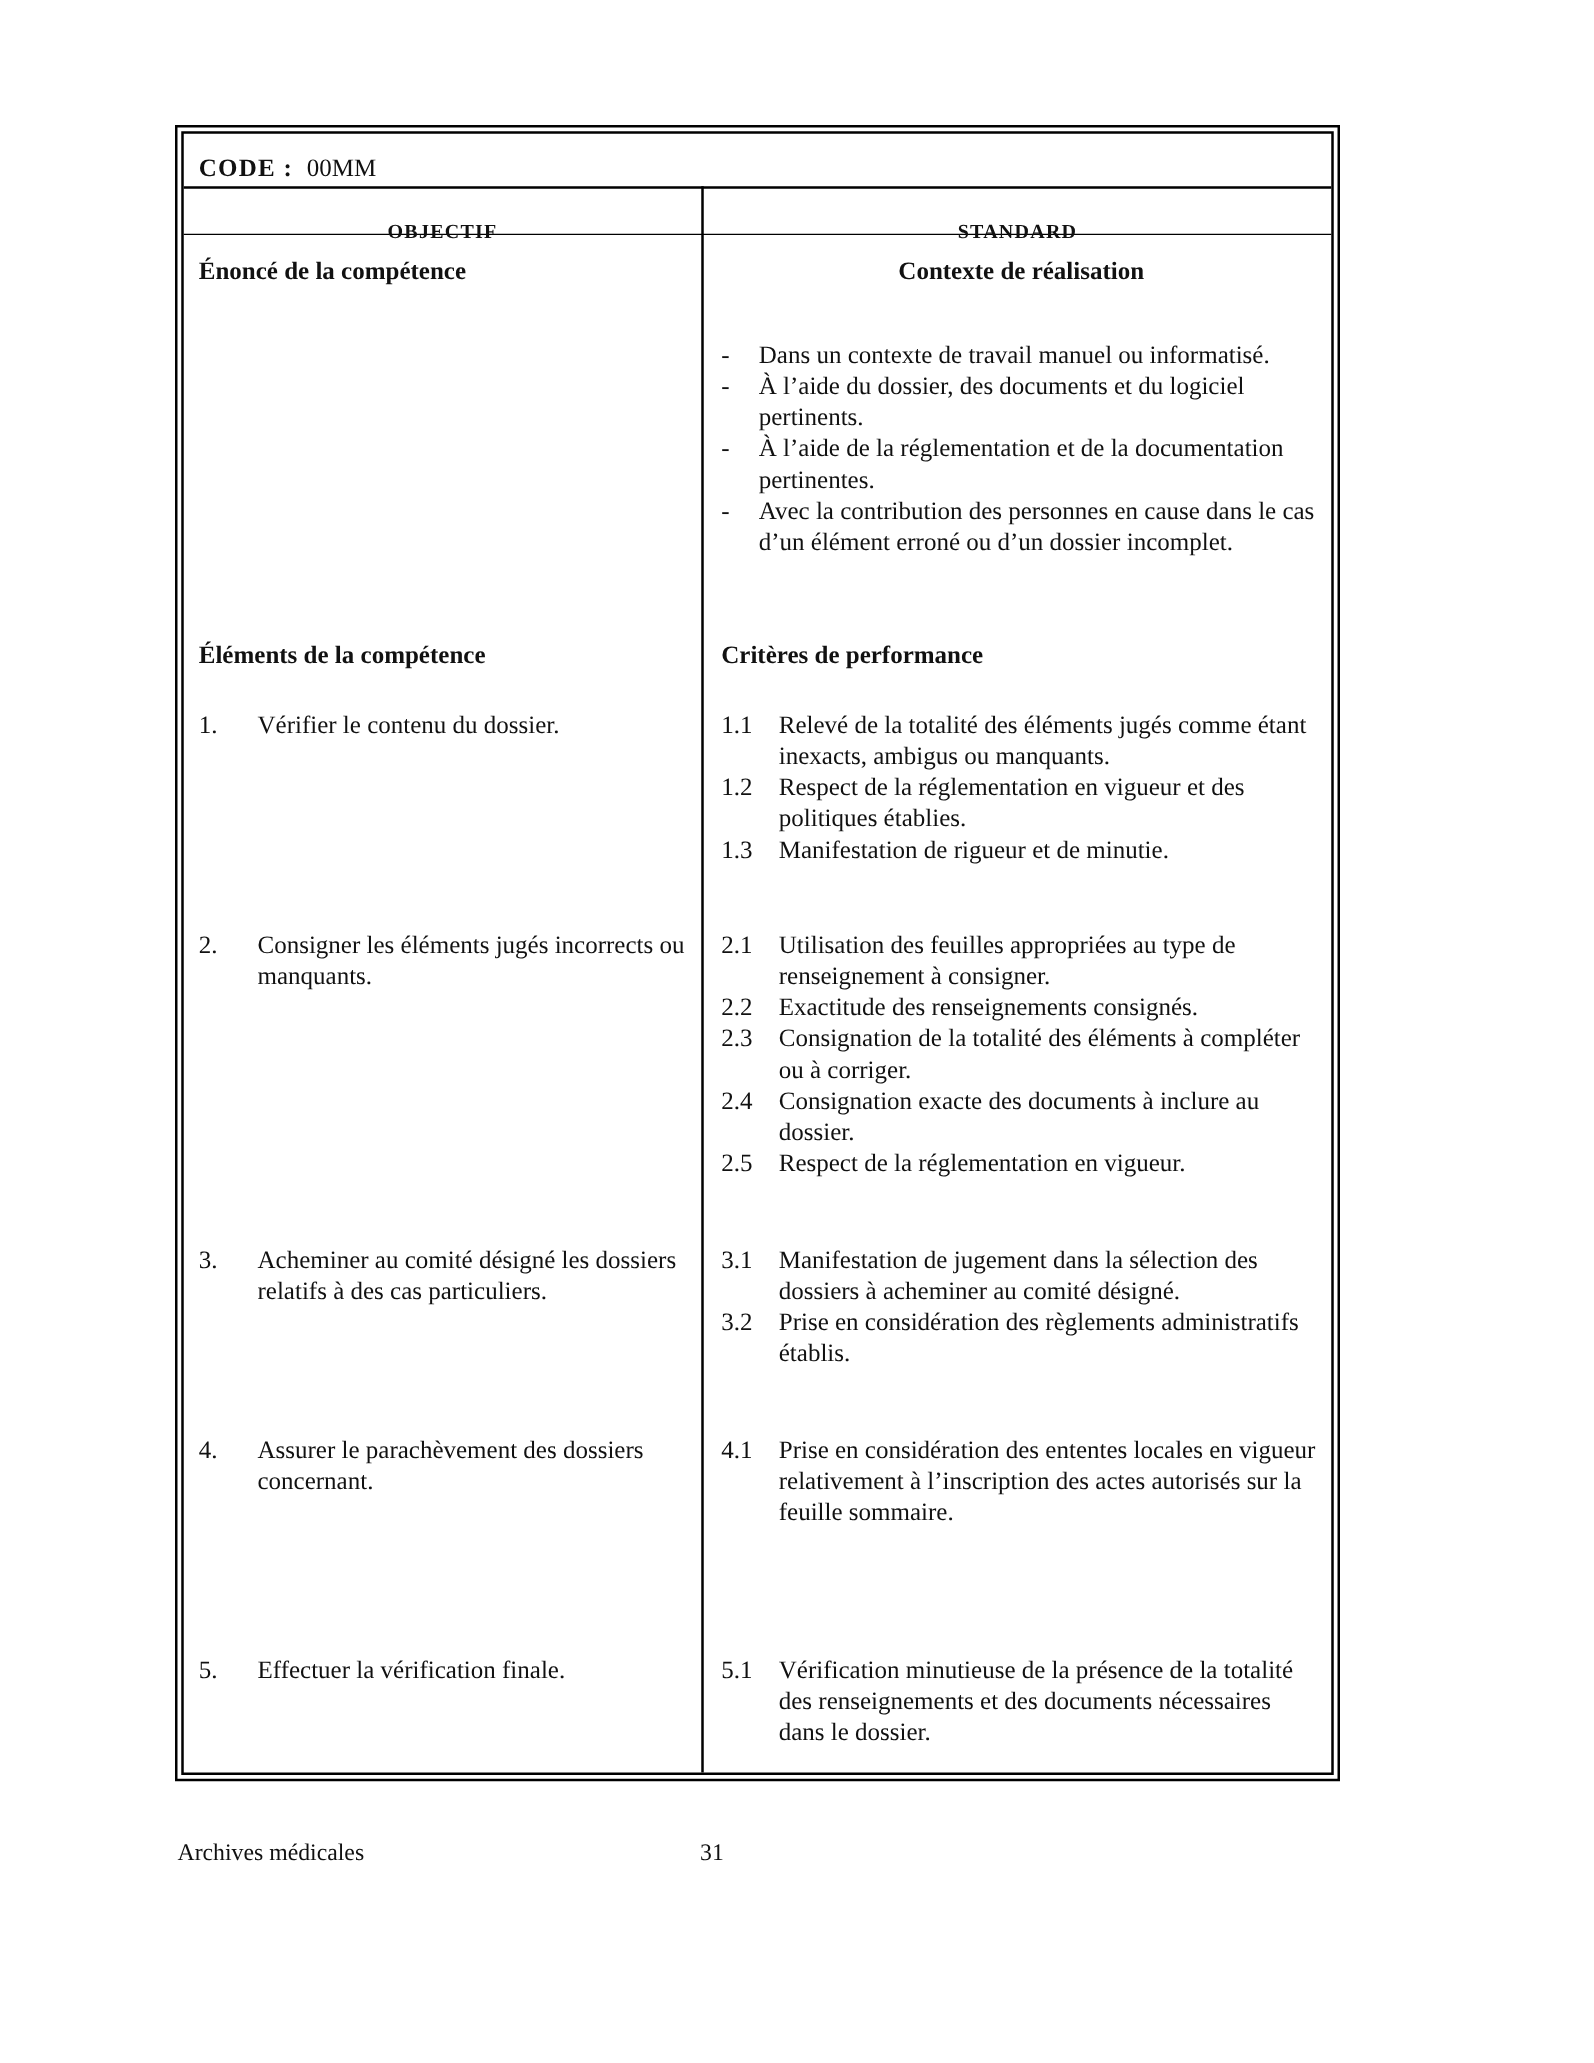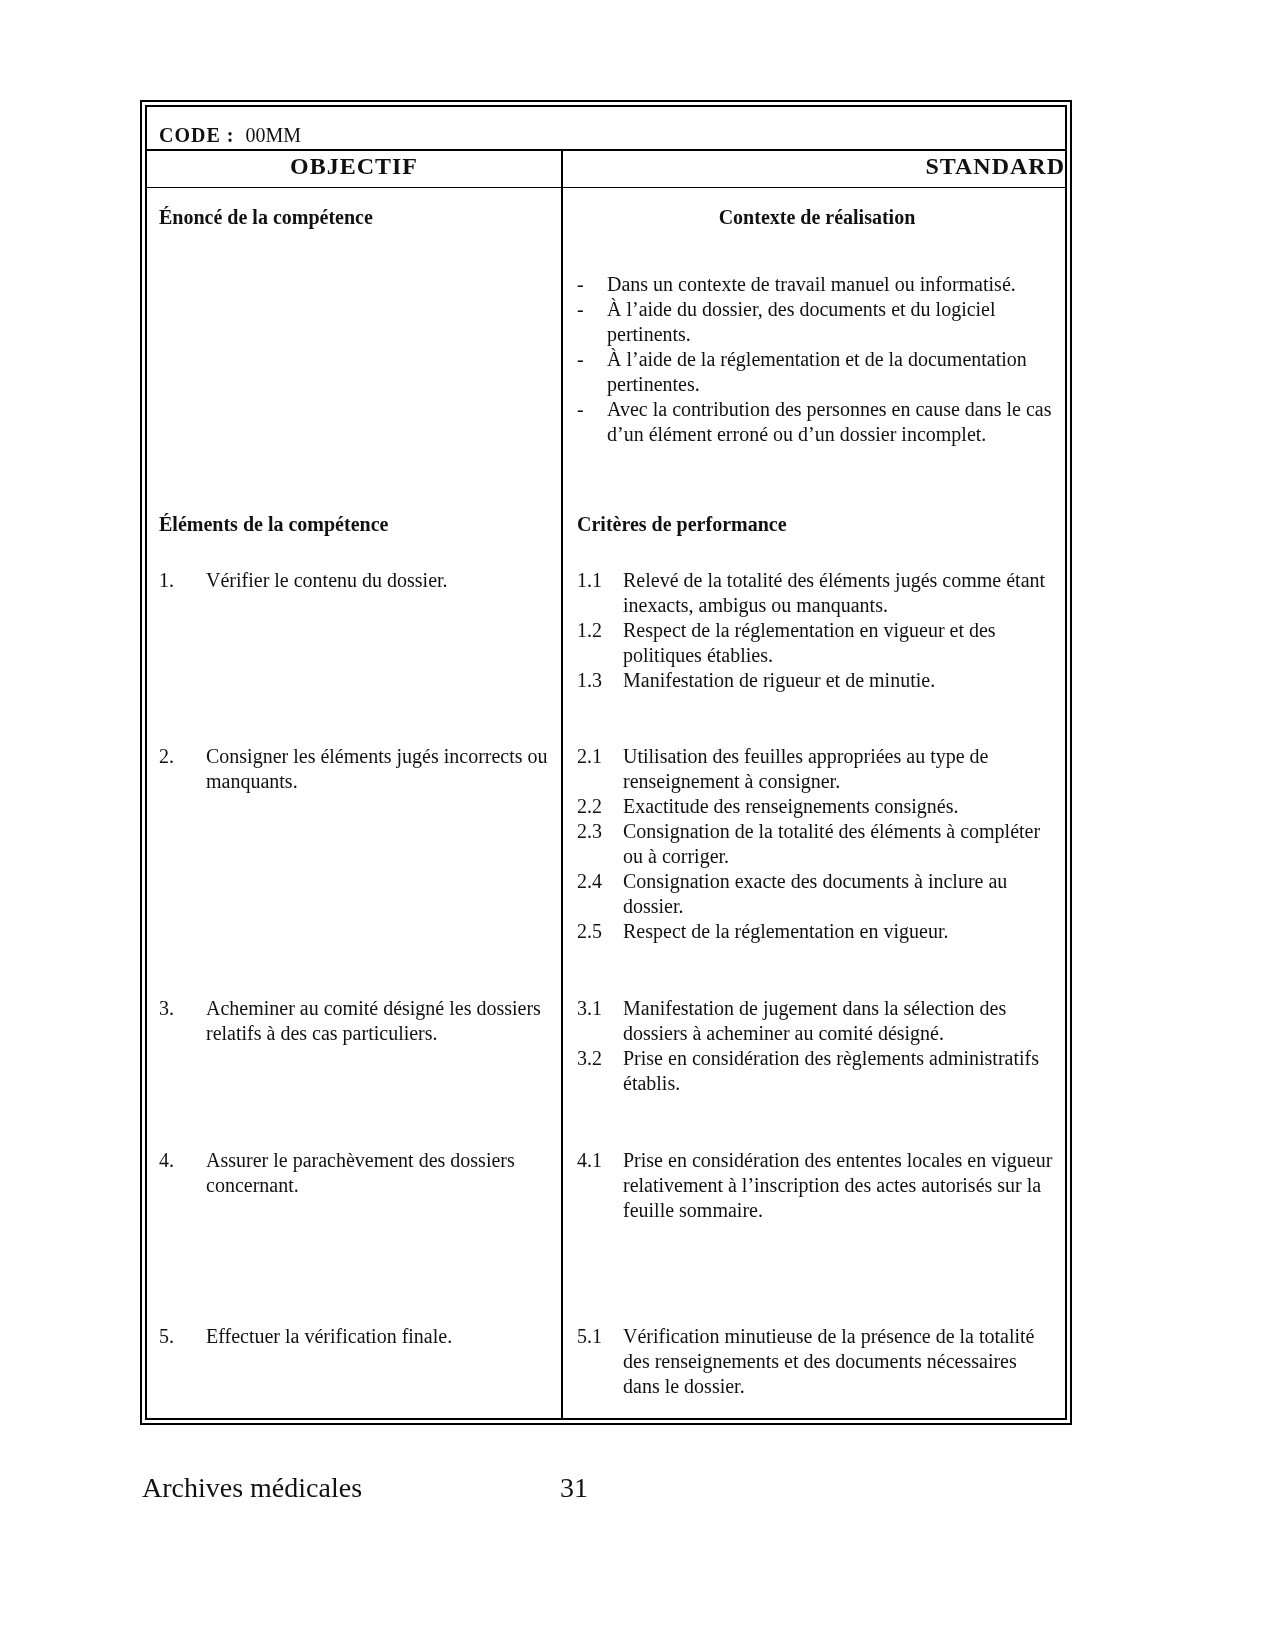--- a/index.html
+++ b/index.html
@@ -10,38 +10,38 @@
   .frame-inner { position:absolute; left:3px; top:3px; right:3px; bottom:3px; border:2px solid #000; }
 
   .code-row { position:absolute; left:0; right:0; top:0; height:42px; border-bottom:2px solid #000; }
   .code-text { position:absolute; left:12px; top:17px; font-size:20px; }
   .code-label { font-weight:bold; letter-spacing:1px; }
   .code-value { margin-left:6px; }
 
   .col-divider { position:absolute; left:414px; top:42px; bottom:0; border-left:2px solid #000; }
 
   .head-row { position:absolute; left:0; right:0; top:42px; height:38px; border-bottom:1.5px solid #000; }
-  .head-cell { position:absolute; top:4px; font-weight:bold; font-size:24px; letter-spacing:1px; text-align:center; }
+  .head-cell { position:absolute; top:28px; font-weight:bold; font-size:16px; letter-spacing:1px; text-align:center; }
   .head-left { left:0; width:414px; }
-  .head-right { left:416px; right:0;text-align:right; }
+  .head-right { left:416px; right:0; }
 
   .txt { position:absolute; font-size:20px; line-height:25px; }
   .bold { font-weight:bold; }
 
   .col-l { left:12px; width:395px; }
   .col-r { left:430px; width:480px; }
 
   .item { position:relative; }
   .num { position:absolute; left:0; top:0; }
   .body-l { padding-left:47px; }
   .body-r { padding-left:46px; }
   .dash-item { position:relative; padding-left:30px; }
   .dash { position:absolute; left:0; top:0; }
 
-  .footer { position:absolute; top:1472px; font-size:28px; }
+  .footer { position:absolute; top:1472px; font-size:19px; }
 </style>
 </head>
 <body>
 
 <div class="page">
 
   <div class="frame">
     <div class="frame-inner">
 
       <div class="code-row">

